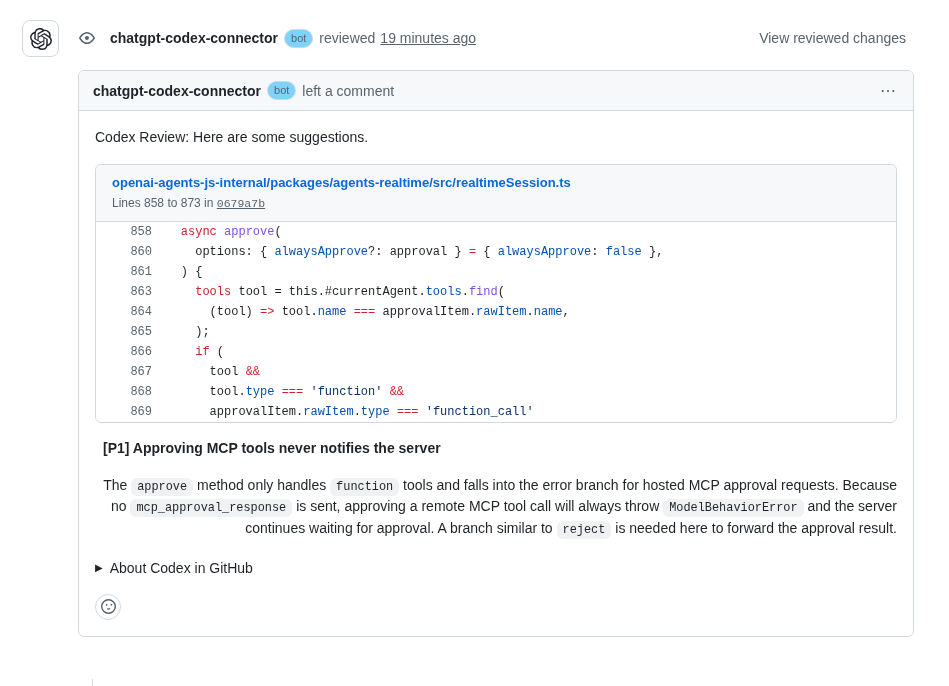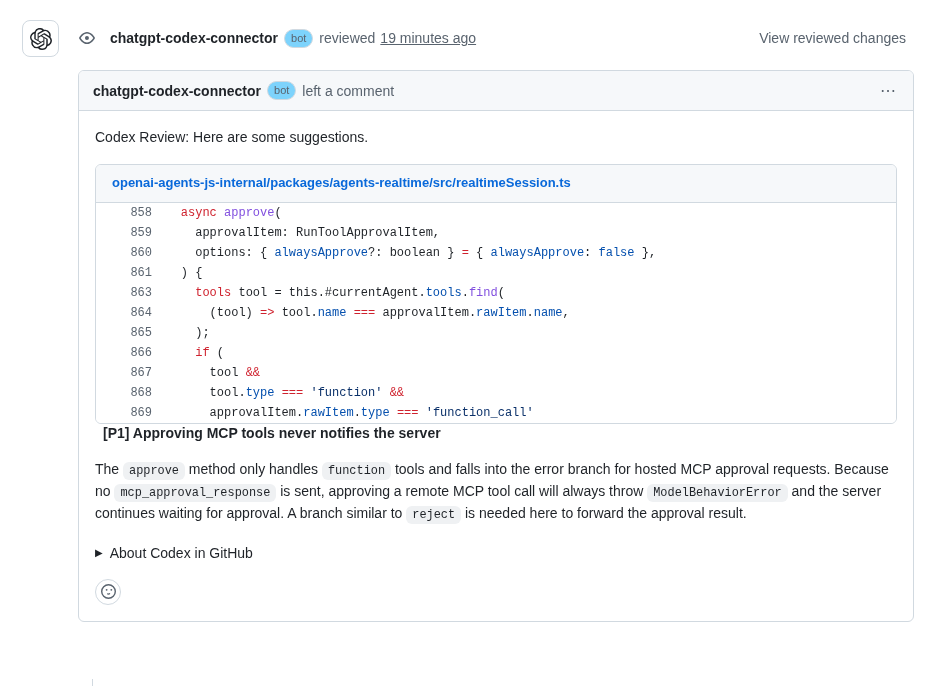--- a/index.html
+++ b/index.html
@@ -147,21 +147,21 @@
     line-height: 1.5;
     color: #1f2328;
     margin: 0 0 16px 0;
   }
 
   
   .snippet {
     border: 1px solid #d1d9e0;
     border-radius: 6px;
     overflow: hidden;
-    margin-bottom: 0;
+    margin-bottom: 16px;
     background: #ffffff;
   }
   .snippet-head {
     background: #f6f8fa;
     border-bottom: 1px solid #d1d9e0;
     padding: 9px 16px 9px 16px;
   }
   .snippet-path {
     display: block;
     font-size: 13px;
@@ -223,20 +223,21 @@
     font-weight: 700;
     color: #1f2328;
     margin: 0 0 16px 8px;
     line-height: 1.4;
   }
   .finding-body {
     font-size: 14px;
     line-height: 1.55;
     color: #1f2328;
     margin: 0 0 20px 0;
+    text-align: right;
   }
   code.inline {
     font-family: "Liberation Mono", monospace;
     font-size: 11.9px;
     background: #eff1f3;
     border-radius: 6px;
     padding: 2px 6px;
     color: #1f2328;
     white-space: nowrap;
   }
@@ -316,34 +317,34 @@
       <span class="kebab">⋯</span>
     </div>
 
     <div class="comment-body">
 
       <p class="intro-text">Codex Review: Here are some suggestions.</p>
 
       <div class="snippet">
         <div class="snippet-head">
           <a class="snippet-path" href="#">openai-agents-js-internal/packages/agents-realtime/src/realtimeSession.ts</a>
+          <div class="snippet-lines">
+            <span>Lines 858 to 873 in</span>
+            <span class="snippet-sha">0679a7b</span>
+          </div>
         </div>
         <table class="code">
           <tbody>
               <tr>
                 <td class="ln">858</td>
                 <td class="cd"><span class="p">    </span><span class="k">async</span><span class="p"> </span><span class="f">approve</span><span class="p">(</span></td>
               </tr>
               <tr>
-                <td class="ln">859</td>
-                <td class="cd"><span class="p">      approvalItem: RunToolApprovalItem,</span></td>
-              </tr>
-              <tr>
                 <td class="ln">860</td>
-                <td class="cd"><span class="p">      options: { </span><span class="v">alwaysApprove</span><span class="p">?: boolean } </span><span class="k">=</span><span class="p"> { </span><span class="v">alwaysApprove</span><span class="p">: </span><span class="v">false</span><span class="p"> },</span></td>
+                <td class="cd"><span class="p">      options: { </span><span class="v">alwaysApprove</span><span class="p">?: approval } </span><span class="k">=</span><span class="p"> { </span><span class="v">alwaysApprove</span><span class="p">: </span><span class="v">false</span><span class="p"> },</span></td>
               </tr>
               <tr>
                 <td class="ln">861</td>
                 <td class="cd"><span class="p">    ) {</span></td>
               </tr>
               <tr>
                 <td class="ln">863</td>
                 <td class="cd"><span class="p">      </span><span class="k">tools</span><span class="p"> tool = this.#currentAgent.</span><span class="v">tools</span><span class="p">.</span><span class="f">find</span><span class="p">(</span></td>
               </tr>
               <tr>

